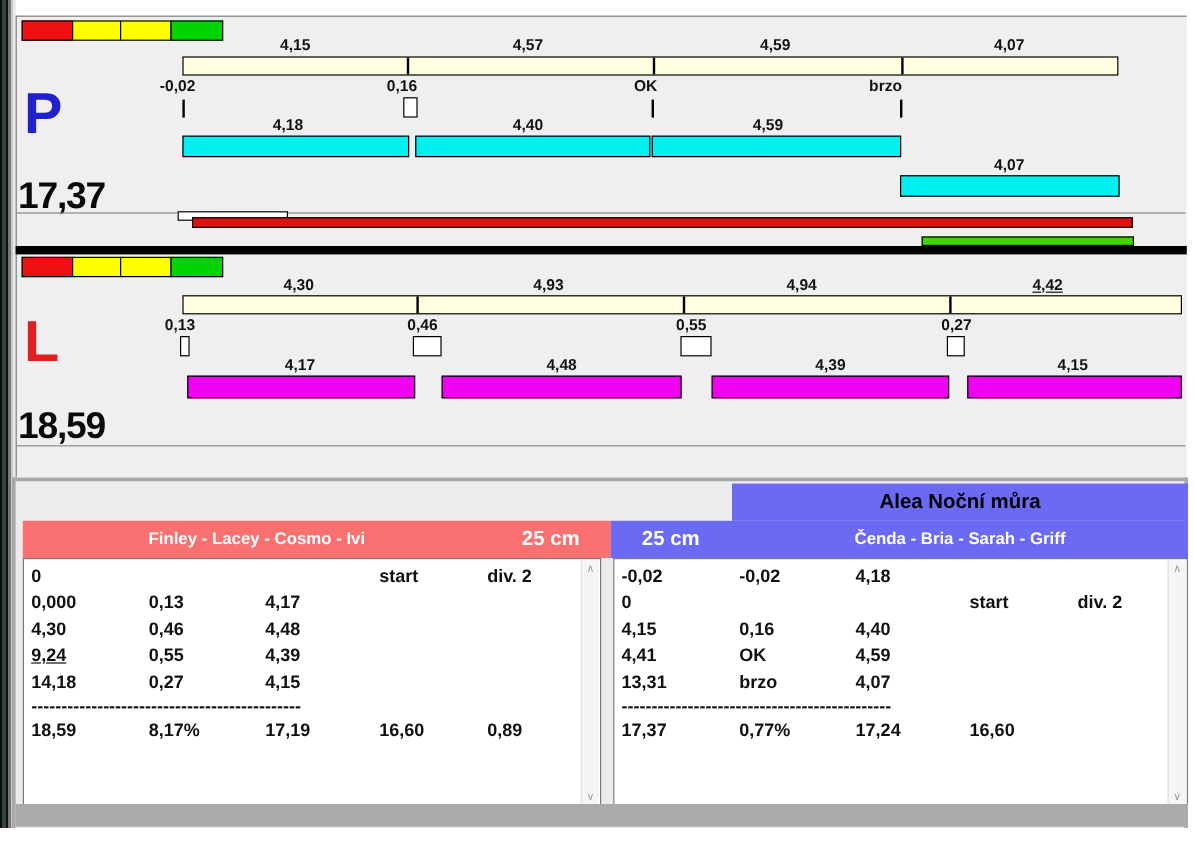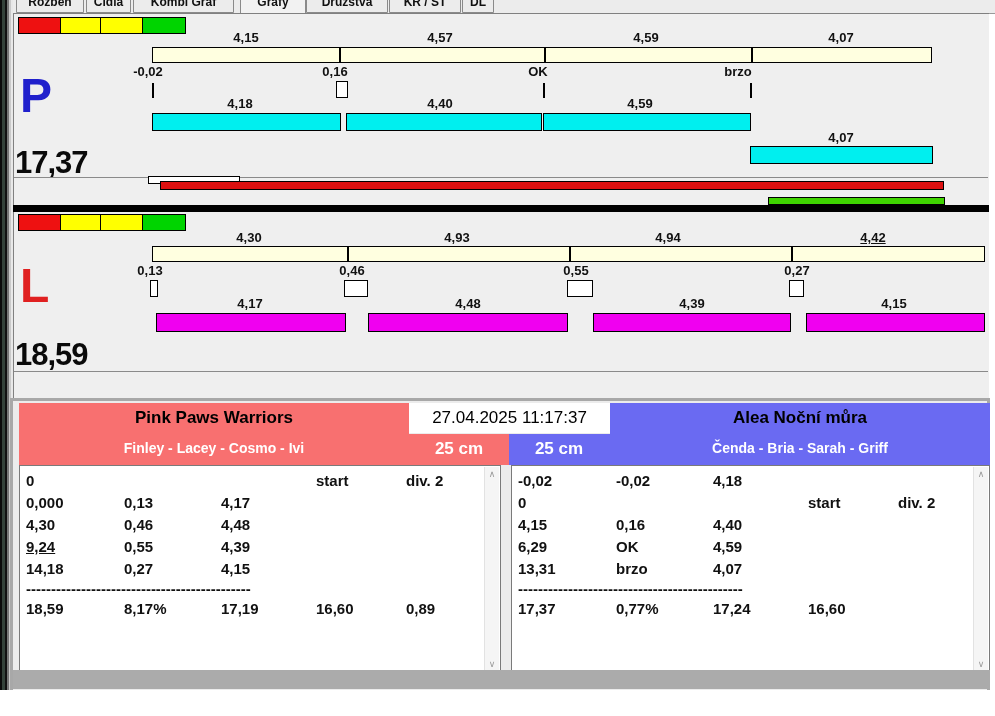--- a/index.html
+++ b/index.html
@@ -56,29 +56,20 @@
   .sb-up{top:0;}.sb-down{bottom:0;}
   .footer-strip{position:absolute;left:13px;top:670px;width:977px;height:19px;background:var(--footer);}
 </style>
 </head>
 <body>
 
 <div id="app">
 
   <div class="left-strip"></div>
 
-  <div class="tabbar">
-    <div class="tab" style="left:3px;width:68px;">Rozběh</div>
-    <div class="tab" style="left:73px;width:45px;">Čidla</div>
-    <div class="tab" style="left:120px;width:101px;">Kombi Graf</div>
-    <div class="tab active" style="left:227px;width:66px;">Grafy</div>
-    <div class="tab" style="left:293px;width:82px;">Družstva</div>
-    <div class="tab" style="left:376px;width:72px;">KR / ST</div>
-    <div class="tab" style="left:449px;width:32px;">DL</div>
-  </div>
 
   <div class="main-panel"></div>
 
   <div>
 
     <div class="sq" style="left:18px;top:17px;width:43px;background:var(--sq-red);"></div>
     <div class="sq" style="left:60px;top:17px;width:41px;background:var(--sq-yellow);"></div>
     <div class="sq" style="left:100px;top:17px;width:43px;background:var(--sq-yellow);"></div>
     <div class="sq" style="left:142px;top:17px;width:44px;background:var(--sq-green);"></div>
 
@@ -157,24 +148,20 @@
     <div class="bar mag" style="left:593px;top:313px;width:198px;"></div>
     <div class="bar mag" style="left:806px;top:313px;width:179px;"></div>
 
     <div class="lane-letter" style="left:20px;top:262px;color:var(--lane-l);">L</div>
     <div class="lane-total" style="left:15px;top:337px;">18,59</div>
     <div class="hline" style="left:14px;top:371px;width:974px;"></div>
   </div>
 
   <div class="bottom-panel">
 
-    <div class="hdr hdr-red" style="left:6px;top:2px;width:390px;height:31px;">
-      <div class="team-name" style="top:5px;">Pink Paws Warriors</div>
-    </div>
-    <div class="datebox">27.04.2025 11:17:37</div>
     <div class="hdr hdr-blue" style="left:597px;top:2px;width:380px;height:31px;">
       <div class="team-name" style="top:5px;">Alea Noční můra</div>
     </div>
 
     <div class="hdr hdr-red" style="left:6px;top:33px;width:490px;height:31px;">
       <div class="team-dogs" style="left:0;width:390px;top:6px;">Finley - Lacey - Cosmo - Ivi</div>
       <div class="height-lab" style="left:390px;width:100px;top:5px;">25 cm</div>
     </div>
     <div class="hdr hdr-blue" style="left:496px;top:33px;width:481px;height:31px;">
       <div class="height-lab" style="left:0;width:100px;top:5px;">25 cm</div>
@@ -234,21 +221,21 @@
             <span class="tcell" style="left: 0px;">0</span>
             <span class="tcell" style="left: 290px;">start</span>
             <span class="tcell" style="left: 380px;">div. 2</span>
           </div>
           <div class="trow">
             <span class="tcell" style="left: 0px;">4,15</span>
             <span class="tcell" style="left: 98px;">0,16</span>
             <span class="tcell" style="left: 195px;">4,40</span>
           </div>
           <div class="trow">
-            <span class="tcell" style="left: 0px;">6,29</span>
+            <span class="tcell" style="left: 0px;">4,41</span>
             <span class="tcell" style="left: 98px;">OK</span>
             <span class="tcell" style="left: 195px;">4,59</span>
           </div>
           <div class="trow">
             <span class="tcell" style="left: 0px;">13,31</span>
             <span class="tcell" style="left: 98px;">brzo</span>
             <span class="tcell" style="left: 195px;">4,07</span>
           </div>
         </div>
       <div class="sep-row" style="top:114px;">---------------------------------------------</div>

